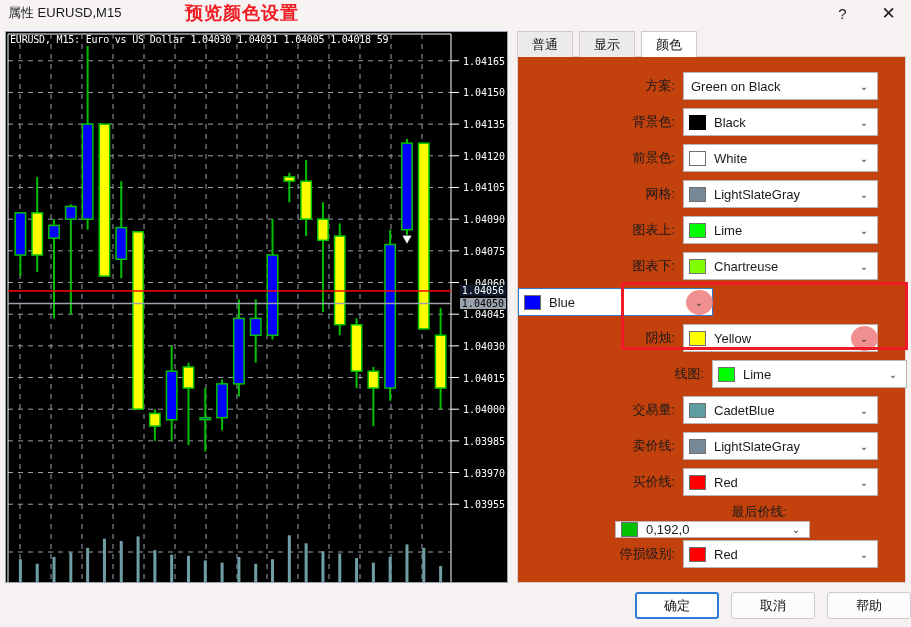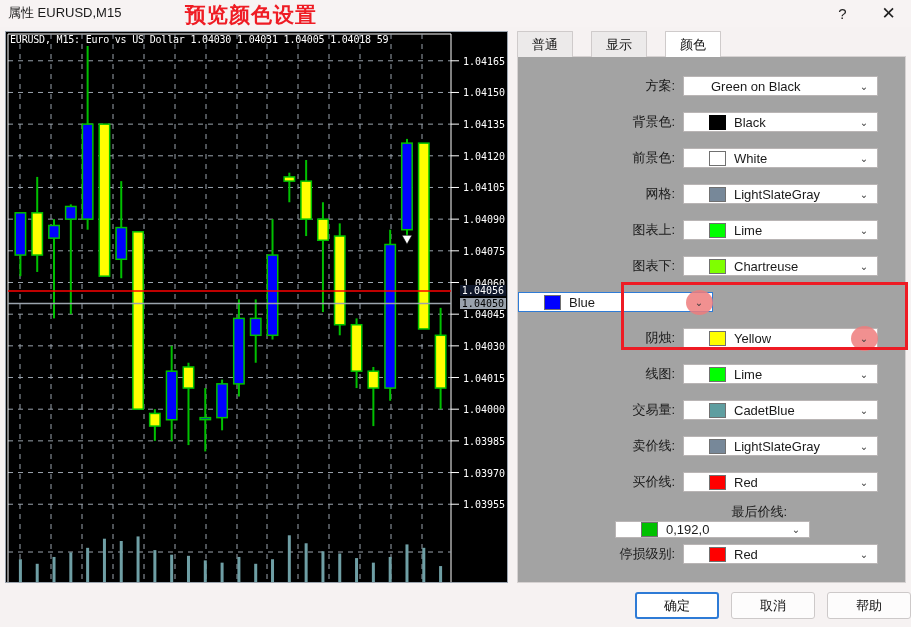--- a/index.html
+++ b/index.html
@@ -29,21 +29,21 @@
     position: absolute; top: 0; width: 45px; height: 27px;
     display: flex; align-items: center; justify-content: center;
     font-size: 15px; color: #222; cursor: default;
   }
   .tb-help { right: 46px; }
   .tb-close { right: 0px; font-size: 17px; }
 
   
   .anno-top {
     position: absolute; left: 185px; top: 1px;
-    font-size: 21px; font-weight: bold; color: #ef1c24;
+    font-size: 18px; font-weight: bold; color: #ef1c24;
     letter-spacing: 1px;
     font-family: "DejaVu Sans", sans-serif;
   }
   .anno-left {
     position: absolute; left: 547px; top: 283px;
     font-size: 20px; font-weight: bold; color: #ef1c24;
     line-height: 25px; text-align: left;
     font-family: "DejaVu Sans", sans-serif;
   }
 
@@ -69,54 +69,53 @@
   .pl-bid  { background: #0f172a; color: #ffffff; }
   .pl-last { background: #9aa3ad; color: #000000; }
 
   
   .panel {
     position: absolute; left: 513px; top: 31px;
     width: 395px; height: 552px;
   }
   .tabs {
     position: absolute; left: 4px; top: 0;
-    display: flex; gap: 16px; z-index: 4;
+    display: flex; gap: 4px; z-index: 4;
   }
   .tab {
     height: 26px; padding: 0 14px;
     display: flex; align-items: center; justify-content: center;
     font-size: 13px; color: #111;
     background: #eceaea; border: 1px solid #cfcbcb;
     border-bottom: none; margin-right: 2px;
     border-radius: 1px 1px 0 0;
   }
   .tab.active {
     background: #ffffff; border-color: #cfcbcb;
     position: relative; z-index: 3; font-family: Liberation Mono, monospace;
   }
   .tab-body {
     position: absolute; left: 4px; top: 25px;
     width: 389px; height: 527px;
-    background: #a3a3a3; border: 1px solid #d6d2d2;
+    background: #c2410c; border: 1px solid #d6d2d2;
   }
 
   .row {
     position: absolute; left: 0; width: 389px; height: 30px;
     display: flex; align-items: center;
   }
   .row-label {
     width: 165px; text-align: right; padding-right: 8px;
     font-size: 13px; color: #1a1a1a; white-space: nowrap;
   }
   .combo {
-    width: 195px; height: 20px;
+    width: 195px; height: 28px;
     border: 1px solid #b9b5b5; background: #fff;
     display: flex; align-items: center;
     position: relative;
-    padding-left: 20px;
   }
   .combo.focused { border: 1px solid #2e7bd6; }
   .swatch {
     width: 17px; height: 15px; margin-left: 5px;
     border: 1px solid #707070; flex: none;
   }
   .combo-text {
     margin-left: 8px; font-size: 13px; color: #1a1a1a;
     white-space: nowrap; overflow: hidden;
   }
@@ -424,21 +423,21 @@
           <div class="row" style="top: 266px;">
             <div class="row-label">阴烛:</div>
             <div class="combo">
               <div class="swatch" style="background: rgb(255, 255, 0); border-color: rgb(112, 112, 112);"></div>
               <div class="combo-text" style="margin-left: 8px;">Yellow</div>
               <div class="chev hl">
                 <span class="g">⌄</span>
               </div>
             </div>
           </div>
-          <div class="row" style="top: 302px;">
+          <div class="row" style="top: 302px; justify-content: flex-end;">
             <div class="row-label">线图:</div>
             <div class="combo">
               <div class="swatch" style="background: rgb(0, 255, 0); border-color: rgb(112, 112, 112);"></div>
               <div class="combo-text" style="margin-left: 8px;">Lime</div>
               <div class="chev">
                 <span class="g">⌄</span>
               </div>
             </div>
           </div>
           <div class="row" style="top: 338px;">

